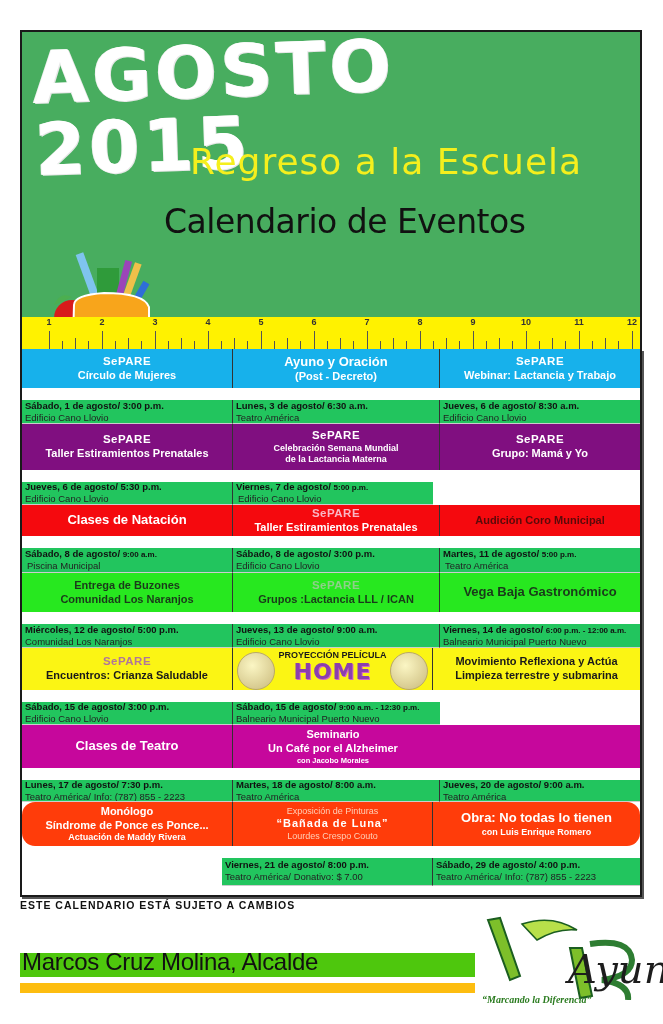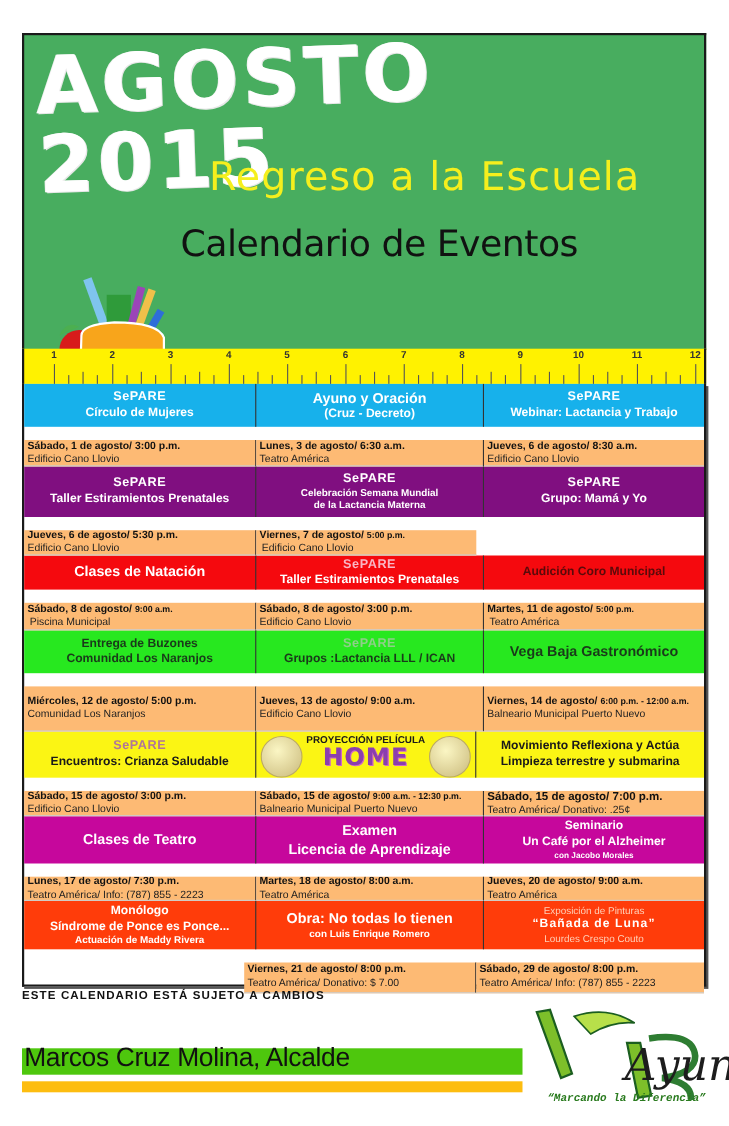--- a/index.html
+++ b/index.html
@@ -14,39 +14,39 @@
   .ruler { position:absolute; left:20px; top:317px; width:622px; height:32px; background:#fff200; border-left:2px solid #1a1a1a; border-right:2px solid #1a1a1a; box-sizing:border-box; overflow:hidden; }
   .ruler-num { position:absolute; top:0; font-size:9px; font-weight:bold; color:#333; transform:translateX(-50%); }
   .tick { position:absolute; bottom:0; width:1px; background:#555; }
   
   .table { position:absolute; left:20px; top:349px; width:622px; height:548px; border:2px solid #1a1a1a; border-top:none; box-sizing:border-box; box-shadow:2px 2px 0 #555; }
   .row { display:flex; width:100%; box-sizing:border-box; }
   .cell { box-sizing:border-box; border-right:1px solid #333; display:flex; flex-direction:column; justify-content:center; overflow:hidden; }
   .cell:last-child { border-right:none; }
   .c1 { width:211px; } .c2 { width:207px; } .c3 { width:200px; }
   .hdr .cell { align-items:center; text-align:center; font-weight:bold; }
-  .info .cell { background:#fdba74; padding-left:3px; justify-content:center; border-bottom:1px solid #ccc;margin-top:12px; }
+  .info .cell { background:#22c55e; padding-left:3px; justify-content:center; border-bottom:1px solid #ccc;margin-top:12px; }
   .info .date { font-size:9.5px; font-weight:bold; color:#111; line-height:1.25; white-space:nowrap; }
   .info .date small { font-size:8px; }
   .info .loc { font-size:9.5px; color:#222; line-height:1.25; white-space:nowrap; }
   .h-org { font-size:11.5px; letter-spacing:0.5px; line-height:1.2; }
   .h-title { font-size:11px; line-height:1.25; }
   .h-big { font-size:13px; line-height:1.25; }
   .h-small { font-size:9px; line-height:1.2; }
   .h-tiny { font-size:7.5px; line-height:1.2; }
   .home-logo { font-family:"DejaVu Sans", sans-serif; font-weight:bold; font-size:22px; color:#8b3fae; letter-spacing:1px; line-height:1; text-shadow:1px 1px 0 #d066c8; }
   .char-bubble { position:absolute; width:36px; height:36px; border-radius:50%; background:radial-gradient(circle at 40% 35%, #fbf6c4, #c9b97b); border:1px solid #b9a868; }
   .disclaimer { position:absolute; left:20px; top:899px; font-size:10.5px; font-weight:bold; letter-spacing:1px; color:#111; }
   .mayor-bar { position:absolute; left:20px; top:953px; width:455px; height:24px; background:#4ec70d; }
   .mayor-text { position:absolute; left:22px; top:950px; font-size:24px; color:#111; line-height:1; letter-spacing:-0.3px; }
   .mayor-under { position:absolute; left:20px; top:983px; width:455px; height:10px; background:#fdbd10; }
   .logo { position:absolute; left:482px; top:910px; width:175px; height:100px; }
   .logo-vega { position:absolute; left:18px; top:4px; font-family:"DejaVu Serif", serif; font-style:italic; font-size:40px; color:#1d1d1d; }
   .logo-baja { position:absolute; left:86px; top:36px; font-family:"DejaVu Serif", serif; font-style:italic; font-size:40px; color:#1d1d1d; }
-  .logo-tag { position:absolute; left:0; top:84px; width:175px; text-align:center; font-family:Liberation Mono, monospace; font-style:italic; font-weight:bold; font-size:10px; color:#2a7b1f; }
+  .logo-tag { position:absolute; left:0; top:84px; width:175px; font-family:Liberation Serif, serif; font-style:italic; font-weight:bold; font-size:10px; color:#2a7b1f; }
 </style>
 </head>
 <body>
 
 <div class="board">
   <div class="title-main">AGOSTO 2015</div>
   <div class="subtitle">Regreso a la Escuela</div>
   <div class="title-events">Calendario de Eventos</div>
 
   <svg class="backpack" viewBox="0 0 115 135">
@@ -127,21 +127,21 @@
 
 <div class="table">
 
   <div class="row hdr" style="height:39px;background:#17b1eb;color:#fff;">
     <div class="cell c1">
       <div class="h-org">SePARE</div>
       <div class="h-title">Círculo de Mujeres</div>
     </div>
     <div class="cell c2">
       <div class="h-big">Ayuno y Oración</div>
-      <div class="h-title">(Cruz - Decreto)</div>
+      <div class="h-title">(Post - Decreto)</div>
     </div>
     <div class="cell c3">
       <div class="h-org">SePARE</div>
       <div class="h-title">Webinar: Lactancia y Trabajo</div>
     </div>
   </div>
   <div class="row info" style="height:36px;">
     <div class="cell c1">
         <div class="date">Sábado, 1 de agosto/ 3:00 p.m.</div>
         <div class="loc">Edificio Cano Llovio</div>
@@ -215,21 +215,21 @@
       <div class="h-title">Comunidad Los Naranjos</div>
     </div>
     <div class="cell c2">
       <div class="h-org" style="color:#8fcf8a">SePARE</div>
       <div class="h-title">Grupos :Lactancia LLL / ICAN</div>
     </div>
     <div class="cell c3">
       <div class="h-big">Vega Baja Gastronómico</div>
     </div>
   </div>
-  <div class="row info" style="height:53px;">
+  <div class="row info" style="height:36px;">
     <div class="cell c1">
         <div class="date">Miércoles, 12 de agosto/ 5:00 p.m.</div>
         <div class="loc">Comunidad Los Naranjos</div>
       </div>
     <div class="cell c2">
         <div class="date">Jueves, 13 de agosto/ 9:00 a.m.</div>
         <div class="loc">Edificio Cano Llovio</div>
       </div>
     <div class="cell c3">
         <div class="date"><span>Viernes, 14 de agosto/</span> <small>6:00 p.m. - 12:00 a.m.</small></div>
@@ -255,33 +255,25 @@
   </div>
   <div class="row info" style="height:35px;">
     <div class="cell c1">
         <div class="date">Sábado, 15 de agosto/ 3:00 p.m.</div>
         <div class="loc">Edificio Cano Llovio</div>
       </div>
     <div class="cell c2">
         <div class="date"><span>Sábado, 15 de agosto/</span> <small>9:00 a.m. - 12:30 p.m.</small></div>
         <div class="loc">Balneario Municipal Puerto Nuevo</div>
       </div>
-    <div class="cell c3">
-        <div class="date" style="font-size:10.5px">Sábado, 15 de agosto/ 7:00 p.m.</div>
-        <div class="loc">Teatro América/ Donativo:  .25¢</div>
-      </div>
   </div>
 
   <div class="row hdr" style="height:43px;background:#c6079c;color:#fff;">
     <div class="cell c1">
       <div class="h-big">Clases de Teatro</div>
-    </div>
-    <div class="cell c2">
-      <div class="h-big">Examen</div>
-      <div class="h-big">Licencia de Aprendizaje</div>
     </div>
     <div class="cell c3">
       <div class="h-title">Seminario</div>
       <div class="h-title">Un Café por el Alzheimer</div>
       <div class="h-tiny">con Jacobo Morales</div>
     </div>
   </div>
   <div class="row info" style="height:34px;">
     <div class="cell c1">
         <div class="date">Lunes, 17 de agosto/ 7:30 p.m.</div>
@@ -290,43 +282,43 @@
     <div class="cell c2">
         <div class="date">Martes, 18 de agosto/ 8:00 a.m.</div>
         <div class="loc">Teatro América</div>
       </div>
     <div class="cell c3">
         <div class="date">Jueves, 20 de agosto/ 9:00 a.m.</div>
         <div class="loc">Teatro América</div>
       </div>
   </div>
 
-  <div class="row hdr" style="height:44px;background:#ff3c0a;color:#fff;">
+  <div class="row hdr" style="height:44px;background:#ff3c0a;color:#fff;border-radius:13px;">
     <div class="cell c1">
       <div class="h-title">Monólogo</div>
       <div class="h-title">Síndrome de Ponce es Ponce...</div>
       <div class="h-small">Actuación de Maddy Rivera</div>
     </div>
-    <div class="cell c2">
-      <div class="h-big">Obra: No todas lo tienen</div>
-      <div class="h-small">con Luis Enrique Romero</div>
-    </div>
     <div class="cell c3">
       <div class="h-small" style="font-weight:normal;color:#ffd0b8">Exposición de Pinturas</div>
       <div class="h-title" style="letter-spacing:1px">“Bañada de Luna”</div>
       <div class="h-small" style="font-weight:normal;color:#ffd0b8">Lourdes Crespo Couto</div>
+    </div>
+    <div class="cell c2">
+      <div class="h-big">Obra: No todas lo tienen</div>
+      <div class="h-small">con Luis Enrique Romero</div>
     </div>
   </div>
   <div class="row info" style="height:40px;justify-content:flex-end;">
     <div class="cell c1" style="justify-content:flex-end;padding-bottom:2px;">
         <div class="date">Viernes, 21 de agosto/ 8:00 p.m.</div>
         <div class="loc">Teatro América/ Donativo: $ 7.00</div>
       </div>
     <div class="cell c2" style="justify-content:flex-end;padding-bottom:2px;">
-        <div class="date">Sábado, 29 de agosto/ 8:00 p.m.</div>
+        <div class="date">Sábado, 29 de agosto/ 4:00 p.m.</div>
         <div class="loc">Teatro América/ Info: (787) 855 - 2223</div>
       </div>
   </div>
 </div>
 
 <div class="disclaimer">ESTE CALENDARIO ESTÁ SUJETO A CAMBIOS</div>
 <div class="mayor-bar"></div>
 <div class="mayor-text">Marcos Cruz Molina, Alcalde</div>
 <div class="mayor-under"></div>
 

